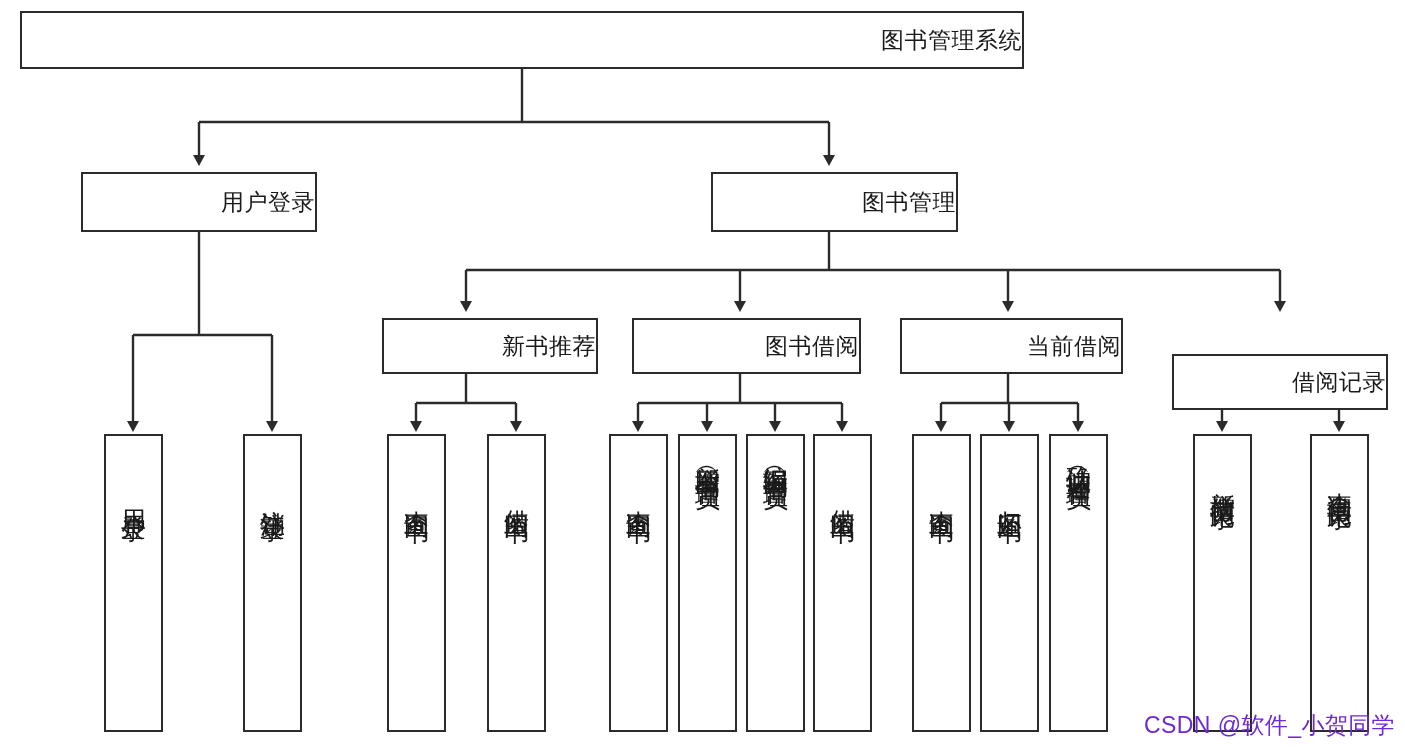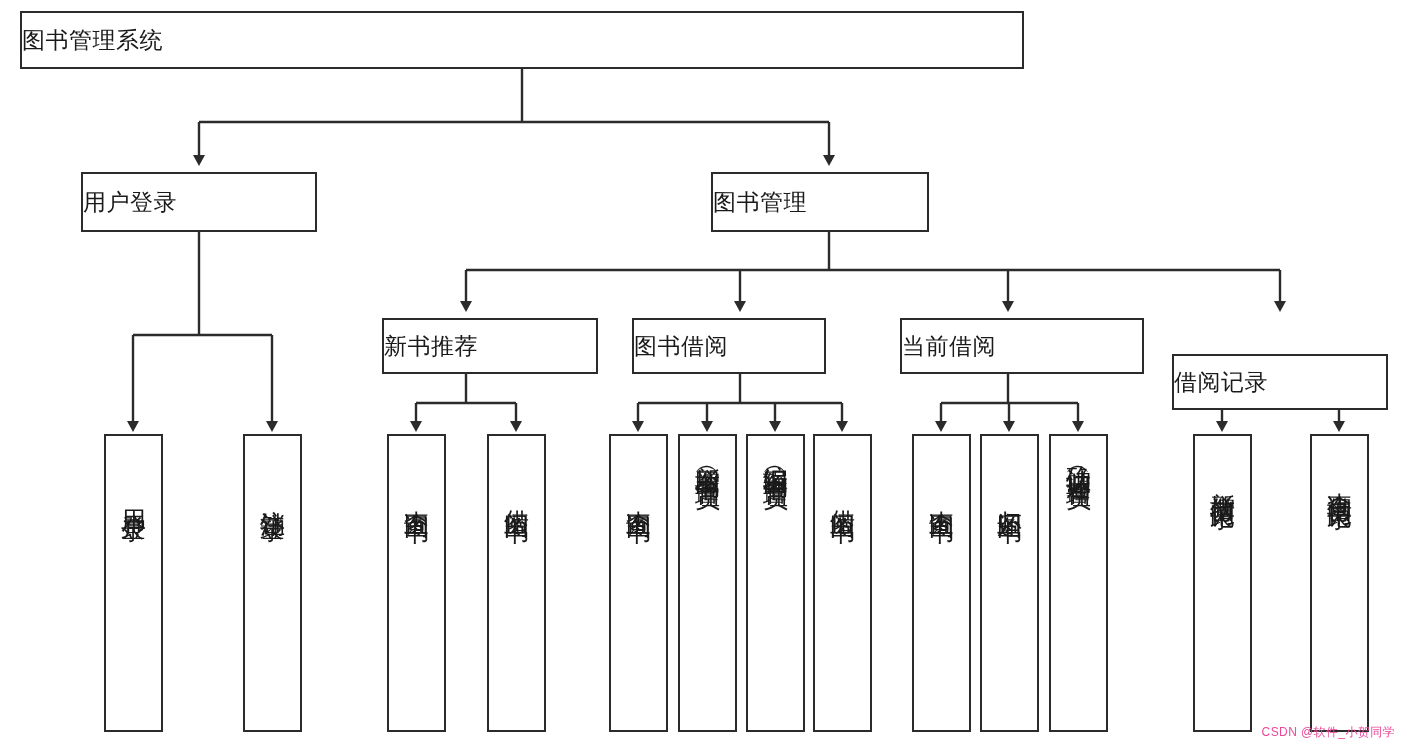--- a/index.html
+++ b/index.html
@@ -26,21 +26,21 @@
     height: 747px;
     pointer-events: none;
   }
   .node {
     position: absolute;
     box-sizing: border-box;
     background: #ffffff;
     border: 2px solid #2b2b2b;
     display: flex;
     align-items: center;
-    justify-content: flex-start;
+    justify-content: flex-end;
     z-index: 3;
   }
   .node .label {
     color: #1a1a1a;
     line-height: 1.08;
     text-align: center;
     letter-spacing: 0.5px;
   }
   
   .node.horiz .label {
@@ -67,22 +67,22 @@
   .node.vert.midlow .label {
     padding-top: 28px;
   }
   .node.vert.top .label {
     padding-top: 2px;
   }
   .watermark {
     position: absolute;
     right: 10px;
     bottom: 6px;
-    font-size: 12px;
-    color: #ec4899;
+    font-size: 23px;
+    color: #6d28d9;
     z-index: 6;
     white-space: nowrap;
     letter-spacing: 0.4px;
     margin-left: 8px;
   }
 </style>
 </head>
 <body>
 
 <div id="diagram-root">
@@ -141,33 +141,33 @@
   </svg>
 
   <div class="node horiz" style="left:20px; top:11px; width:1004px; height:58px;">
     <span class="label">图书管理系统</span>
   </div>
 
   <div class="node horiz" style="left:81px; top:172px; width:236px; height:60px;">
     <span class="label">用户登录</span>
   </div>
 
-  <div class="node horiz" style="left:711px; top:172px; width:218px; height:60px;">
+  <div class="node horiz" style="left:711px; top:172px; width:247px; height:60px;">
     <span class="label">图书管理</span>
   </div>
 
   <div class="node horiz" style="left:362px; top:318px; width:216px; height:56px;margin-left:20px;">
     <span class="label">新书推荐</span>
   </div>
 
-  <div class="node horiz" style="left:632px; top:318px; width:194px; height:56px;">
+  <div class="node horiz" style="left:632px; top:318px; width:229px; height:56px;">
     <span class="label">图书借阅</span>
   </div>
 
-  <div class="node horiz" style="left:900px; top:318px; width:244px; height:56px;">
+  <div class="node horiz" style="left:900px; top:318px; width:223px; height:56px;">
     <span class="label">当前借阅</span>
   </div>
 
   <div class="node horiz" style="left:1172px; top:318px; width:216px; height:56px;margin-top:36px;">
     <span class="label">借阅记录</span>
   </div>
 
   <div class="node vert mid" style="left:104px; top:434px; width:59px; height:298px;">
     <span class="label">用户登录</span>
   </div>

